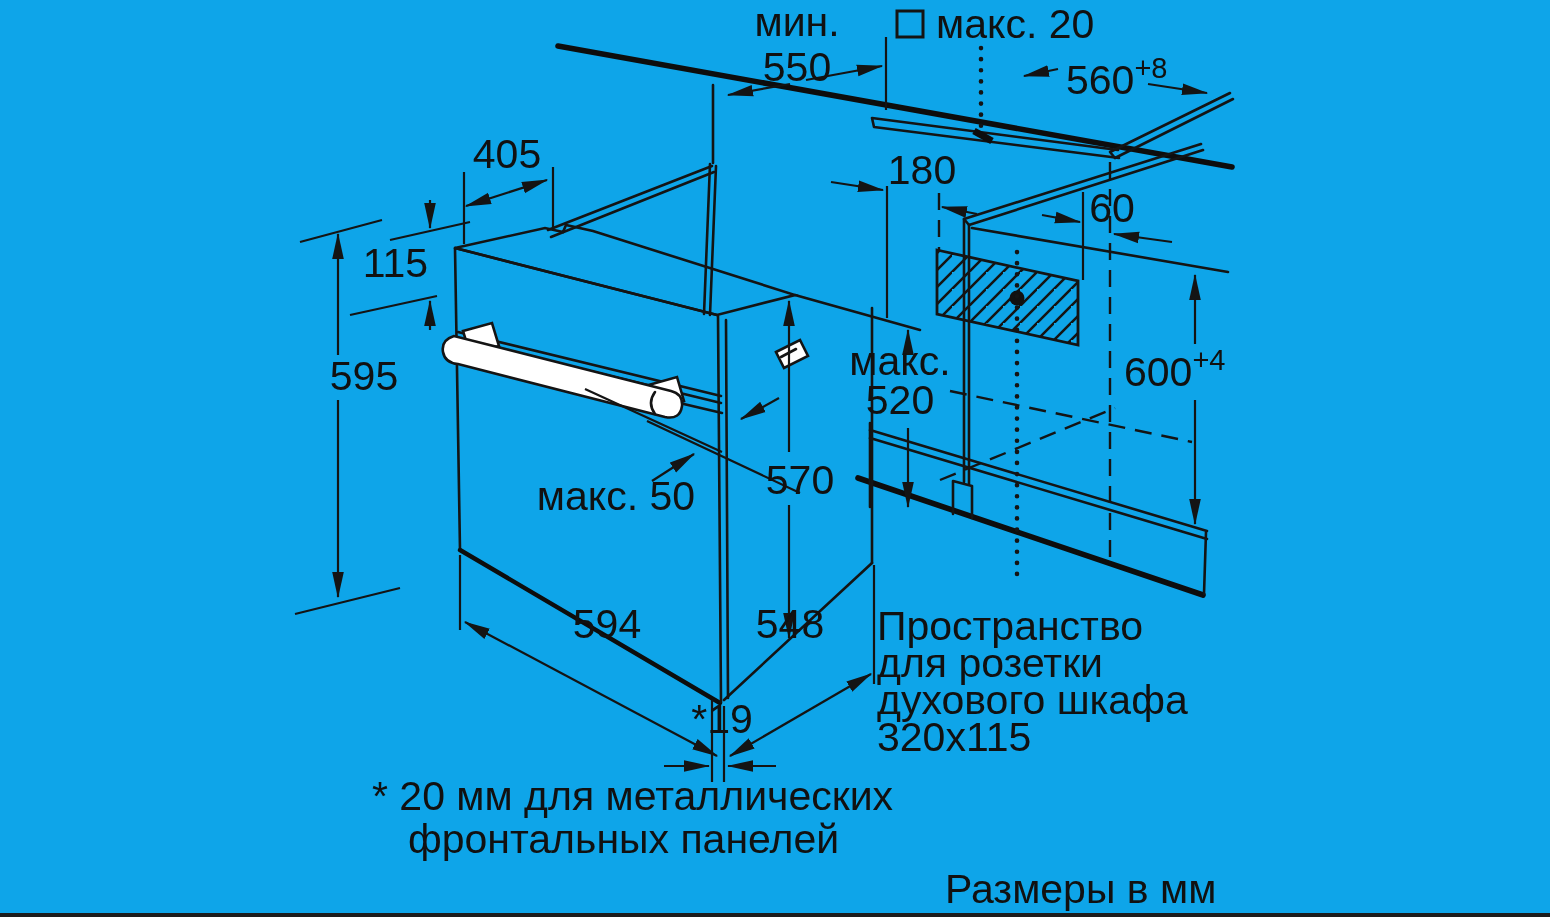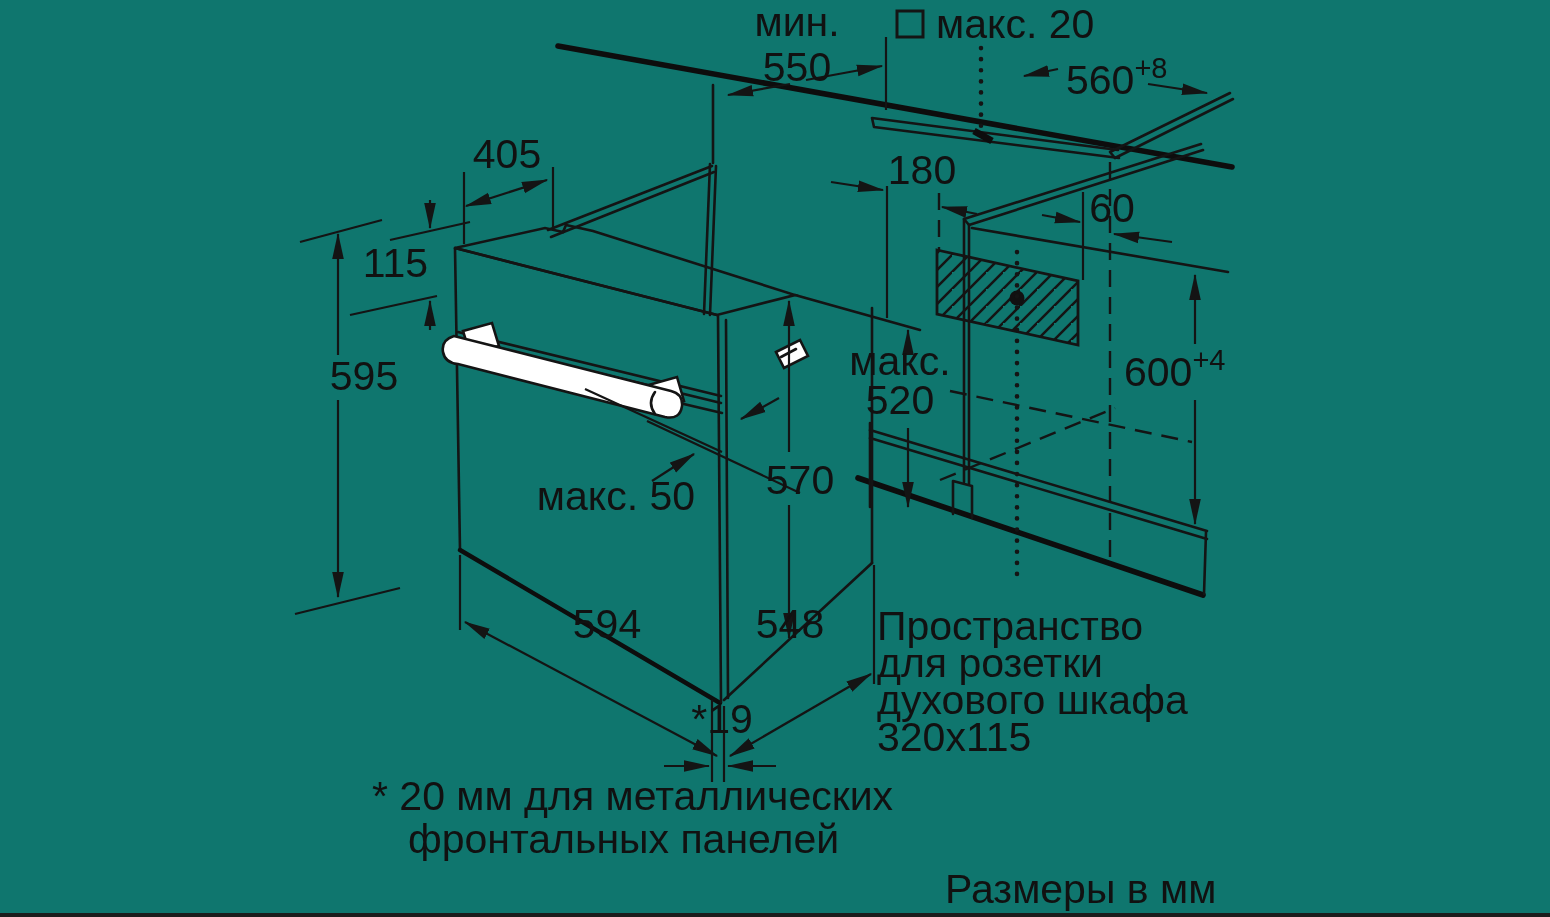--- a/index.html
+++ b/index.html
@@ -1,16 +1,16 @@
 <!DOCTYPE html>
 <html><head>
 <meta charset="utf-8">
 <style>
   html,body{margin:0;padding:0;background:#fff;}
-  .stage{position:relative;width:1550px;height:917px;background:#0f766e;overflow:hidden;
+  .stage{position:relative;width:1550px;height:917px;background:#0ea5e9;overflow:hidden;
          font-family:"Liberation Sans", sans-serif;}
   svg{display:block}
   svg text{font-family:"Liberation Sans","DejaVu Sans",sans-serif;fill:#111;}
   .ln{stroke:#141414;stroke-width:2.6;fill:none;stroke-linecap:round;}
   .thick{stroke:#0d0d0d;stroke-width:5.6;fill:none;stroke-linecap:round;}
   .dim{stroke:#141414;stroke-width:2.2;fill:none;}
   .dashed{stroke:#141414;stroke-width:2.4;fill:none;stroke-dasharray:17 10;}
   .dotted{stroke:#141414;stroke-width:4.6;fill:none;stroke-dasharray:0.1 11;stroke-linecap:round;}
   .whitefill{fill:#ffffff;stroke:#141414;stroke-width:2.6;}
   .dimtxt{font-size:41px;}

